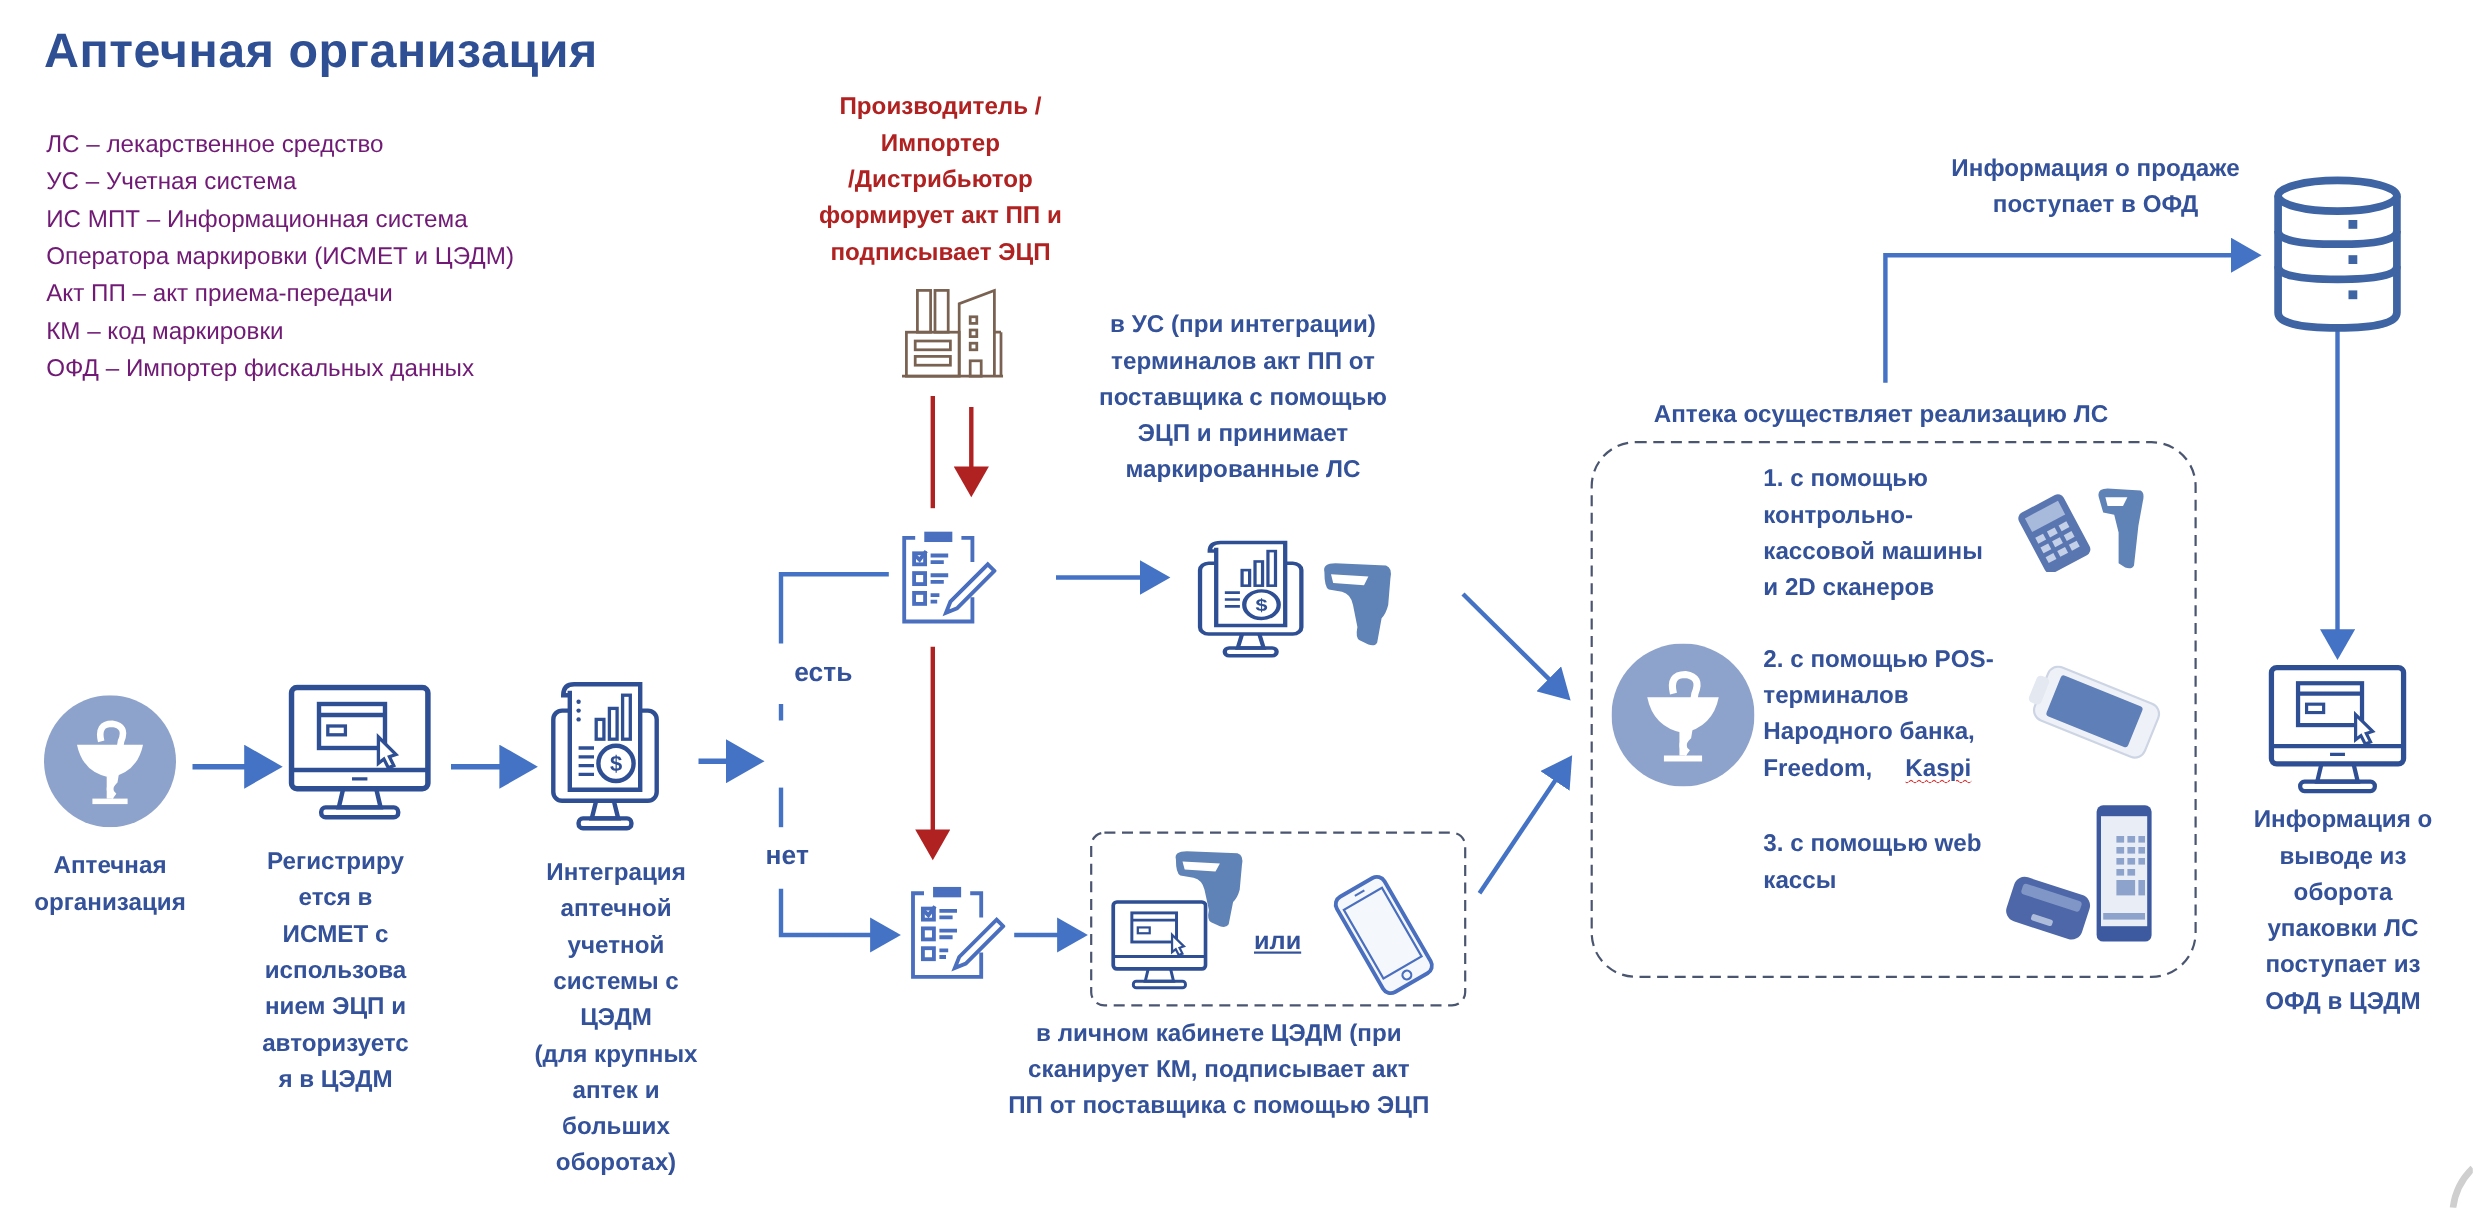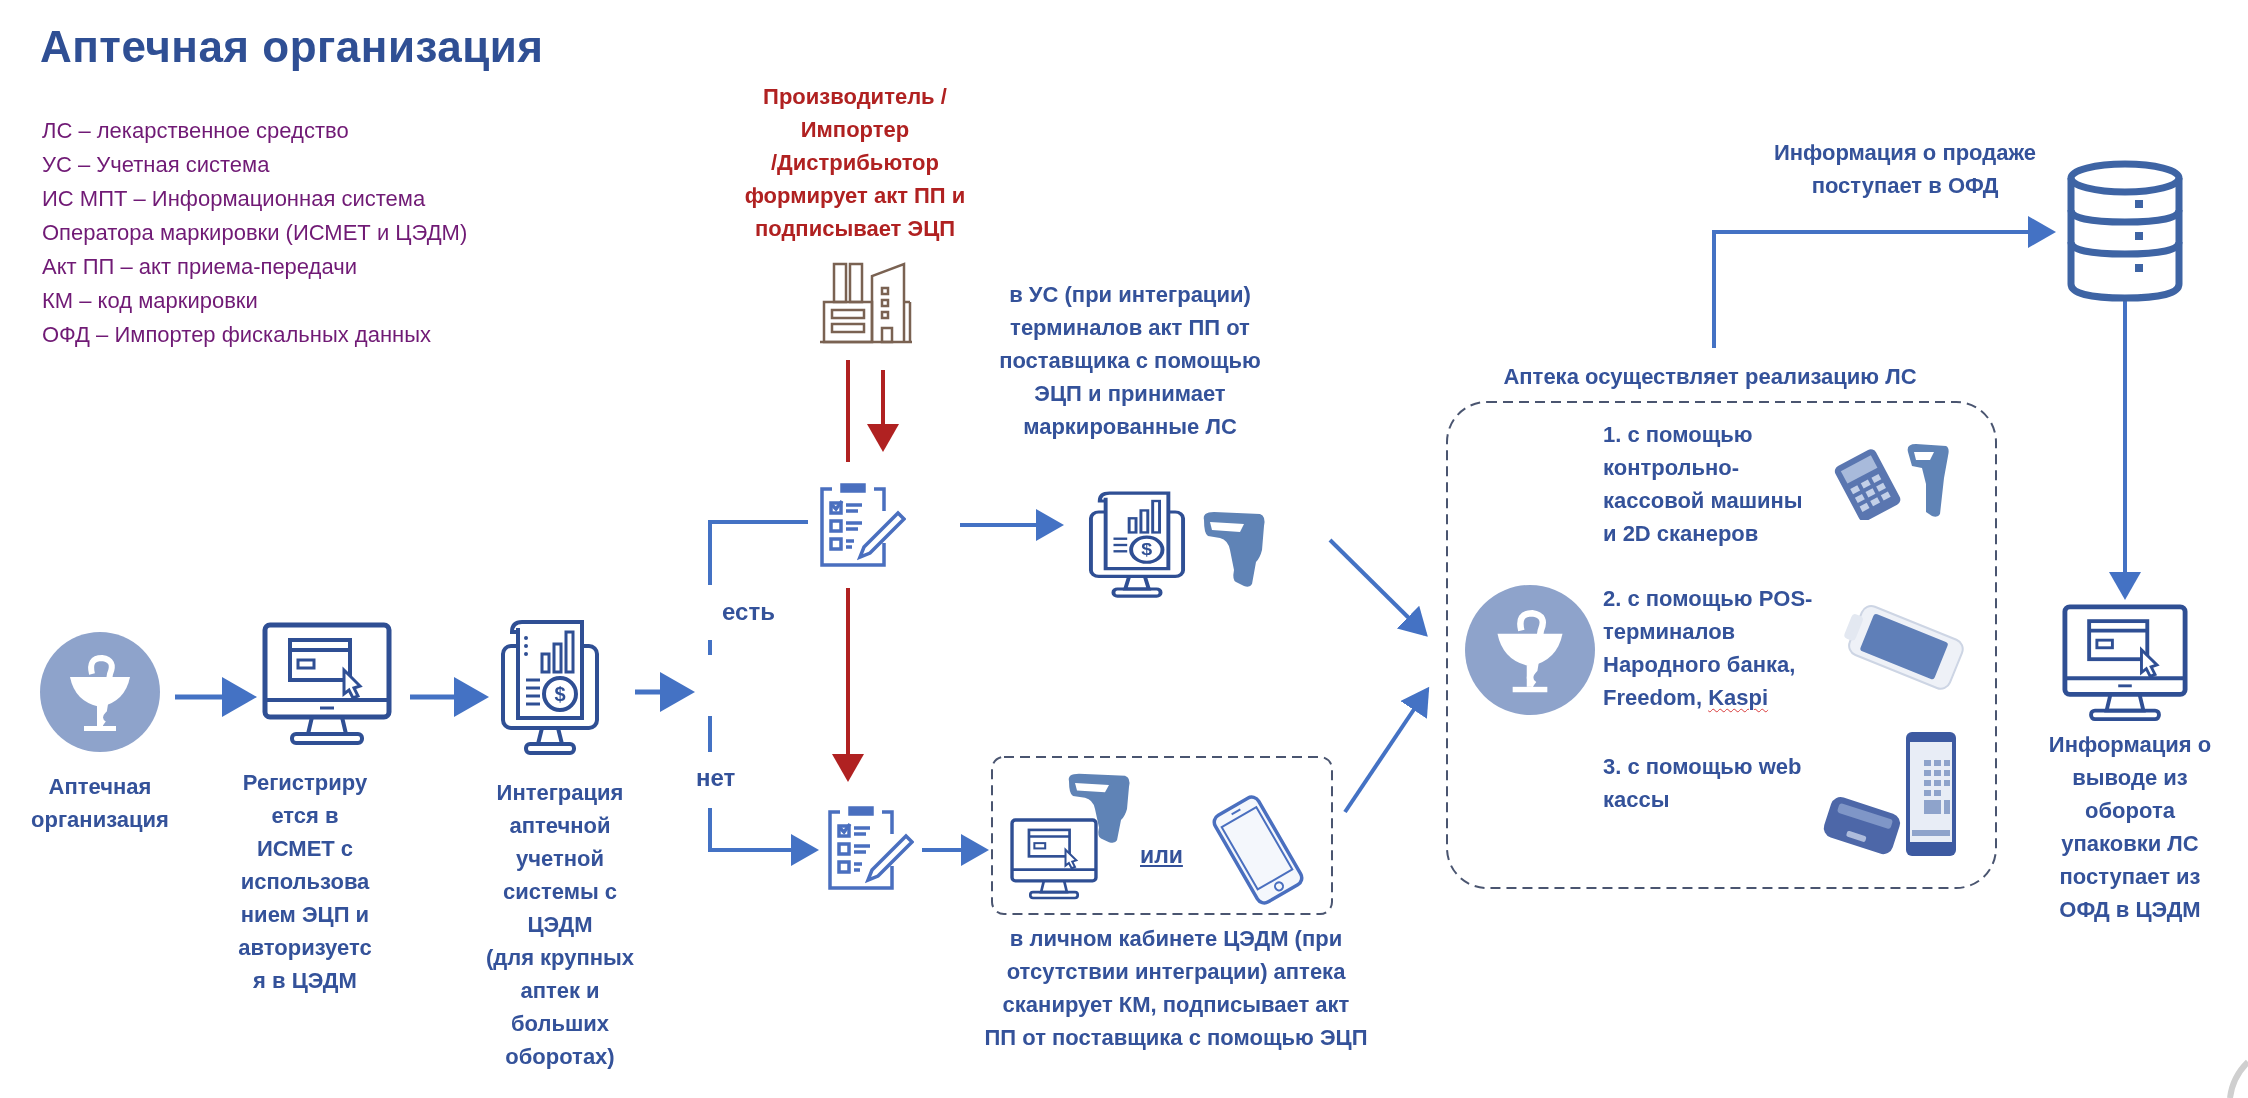--- a/index.html
+++ b/index.html
@@ -6,21 +6,21 @@
   body { width:2248px; height:1098px; position:relative; overflow:hidden;
          font-family:"Liberation Sans", "DejaVu Sans", sans-serif; color:#34529a; }
   .abs { position:absolute; }
   .title { left:40px; top:22px; font-size:44px; font-weight:bold; color:#2f4f94; letter-spacing:0.5px; }
   .legend { left:42px; top:114px; font-size:22px; font-weight:normal; line-height:34px; color:#701a75; }
   .legend div { white-space:nowrap; }
   .txt { font-weight:bold; text-align:center; font-size:22px; line-height:33px; color:#34529a; }
   .red { color:#b02121; }
   .small-label { font-weight:bold; font-size:24px; color:#34529a; }
   .list-text { font-weight:bold; font-size:22px; line-height:33px; color:#34529a; }
-  .kaspi { text-decoration: underline wavy #d83b3b; text-decoration-thickness:1px; text-underline-offset:3px; }
+  .kaspi { text-decoration: underline wavy #d83b3b; text-decoration-thickness:1px; text-underline-offset:3px;margin-left:24px; }
   svg.overlay { position:absolute; left:0; top:0; width:2248px; height:1098px; pointer-events:none; }
   .icon { position:absolute; }
 </style>
 </head>
 <body>
 
 <div class="abs title">Аптечная организация</div>
 <div class="abs legend">
   <div>ЛС – лекарственное средство</div>
   <div>УС – Учетная система</div>
@@ -244,23 +244,22 @@
 <div class="abs small-label" style="left:1140px;top:842px;font-size:23px;text-decoration:underline;">или</div>
 <svg class="icon" style="left:1205px;top:792px;width:106px;height:116px" viewBox="0 0 106 116">
   <g transform="rotate(-30 53 58)">
     <rect x="28" y="8" width="50" height="100" rx="8" fill="#f4f7fc" stroke="#4a6fbf" stroke-width="3.5"></rect>
     <rect x="33" y="20" width="40" height="72" fill="none" stroke="#4a6fbf" stroke-width="2"></rect>
     <circle cx="53" cy="100" r="4" fill="none" stroke="#4a6fbf" stroke-width="2"></circle>
     <line x1="48" y1="14" x2="58" y2="14" stroke="#4a6fbf" stroke-width="2"></line>
   </g>
 </svg>
 
-<div class="abs txt" style="left:956px;top:922px;width:440px;">
+<div class="abs txt" style="left:888px;top:922px;width:440px;">
   <div>в личном кабинете ЦЭДМ (при</div>
-  <div>отсутствии интеграции) аптека</div>
   <div>сканирует КМ, подписывает акт</div>
   <div>ПП от поставщика с помощью ЭЦП</div>
 </div>
 
 <div class="abs txt" style="left:1470px;top:360px;width:480px;">Аптека осуществляет реализацию ЛС</div>
 
 <svg class="icon" style="left:1465px;top:585px;width:130px;height:130px" viewBox="0 0 120 120">
   <circle cx="60" cy="60" r="60" fill="#8ea3cb"></circle>
   <path d="M30,45 L90,45 Q85,70 60,75 Q35,70 30,45 Z" fill="#fff"></path>
   <path d="M52,42 Q48,26 62,26 Q76,28 70,42 L64,78 Q56,86 64,92" fill="none" stroke="#fff" stroke-width="6"></path>

